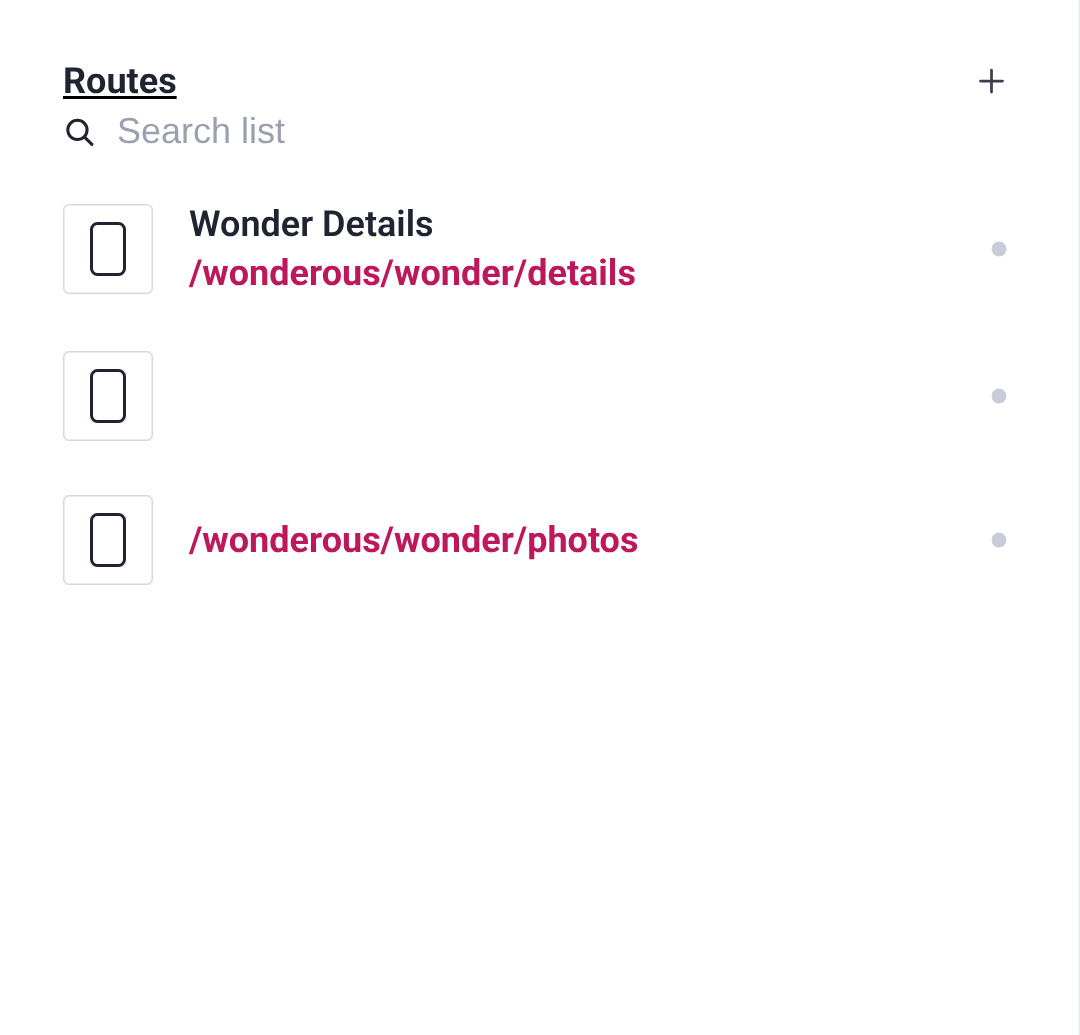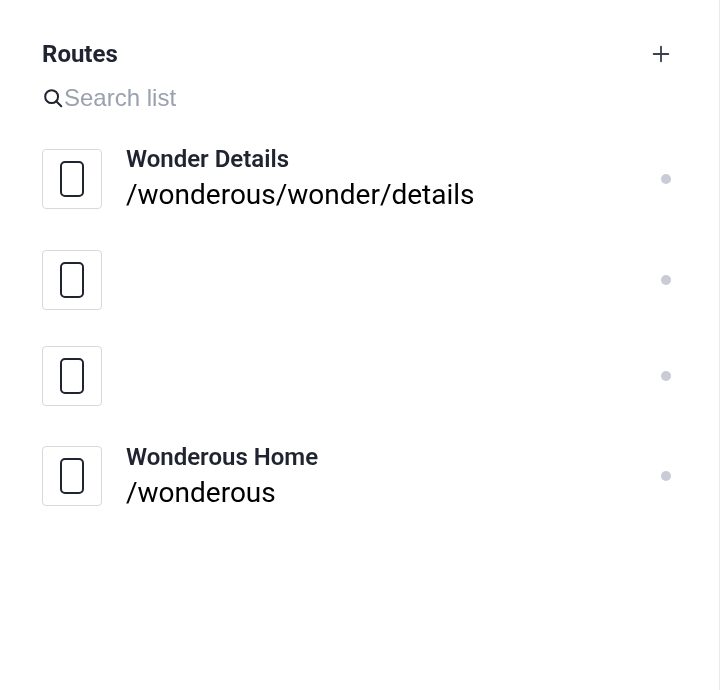--- a/index.html
+++ b/index.html
@@ -15,21 +15,22 @@
       overflow: hidden;
       border-right: 1px solid #e8e9ed;
     }
     .panel {
       padding: 38px 42px;
     }
     .header {
       display: flex;
       justify-content: space-between;
       align-items: center;
-      margin-bottom: 14px;
+      margin-bottom: 4px;
+      text-decoration: underline;
     }
     .header-title {
       font-size: 24px;
       font-weight: 700;
       color: #1f2430;
     }
     .add-btn {
       width: 32px;
       height: 32px;
       display: flex;
@@ -37,21 +38,21 @@
       justify-content: center;
       cursor: pointer;
       color: #3a4050;
     }
     .add-btn svg {
       width: 22px;
       height: 22px;
     }
     .search-row {
       display: flex;
-      gap: 0;
+      gap: 14px;
       margin-bottom: 32px;
     }
     .search-icon {
       color: #1f2430;
       display: flex;
       align-items: center;
     }
     .search-icon svg {
       width: 22px;
       height: 22px;
@@ -99,23 +100,23 @@
       flex-direction: column;
       gap: 2px;
     }
     .item-title {
       font-size: 24px;
       font-weight: 600;
       color: #1f2430;
       line-height: 1.3;
     }
     .item-path {
-      font-size: 28px;
-      font-weight: 400;
-      color: #000000;
+      font-size: 24px;
+      font-weight: 700;
+      color: #be185d;
       line-height: 1.3;
     }
     .status-dot {
       width: 10px;
       height: 10px;
       border-radius: 50%;
       background: #c9ccd6;
       flex-shrink: 0;
       margin-right: 6px;
     }
@@ -165,30 +166,21 @@
       <div class="item-text">
       </div>
       <div class="status-dot"></div>
     </div>
 
     <div class="list-item">
       <div class="portrait-icon">
         <div class="portrait-inner"></div>
       </div>
       <div class="item-text">
+        <div class="item-path">/wonderous/wonder/photos</div>
       </div>
       <div class="status-dot"></div>
     </div>
 
-    <div class="list-item">
-      <div class="portrait-icon">
-        <div class="portrait-inner"></div>
-      </div>
-      <div class="item-text">
-        <div class="item-title">Wonderous Home</div>
-        <div class="item-path">/wonderous</div>
-      </div>
-      <div class="status-dot"></div>
-    </div>
 
   </div>
 
 </div>
 
 </body></html>

